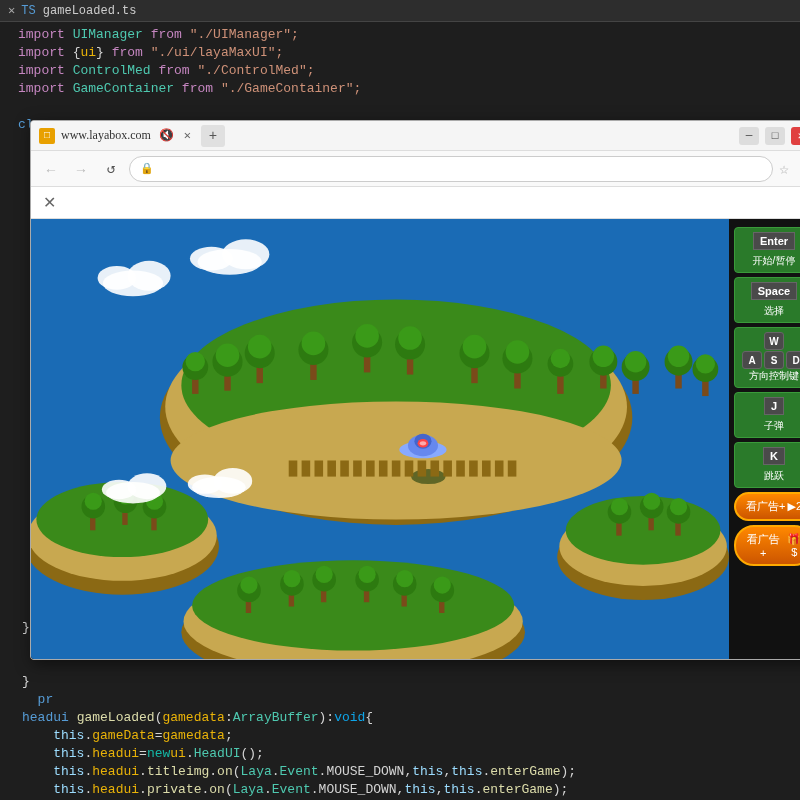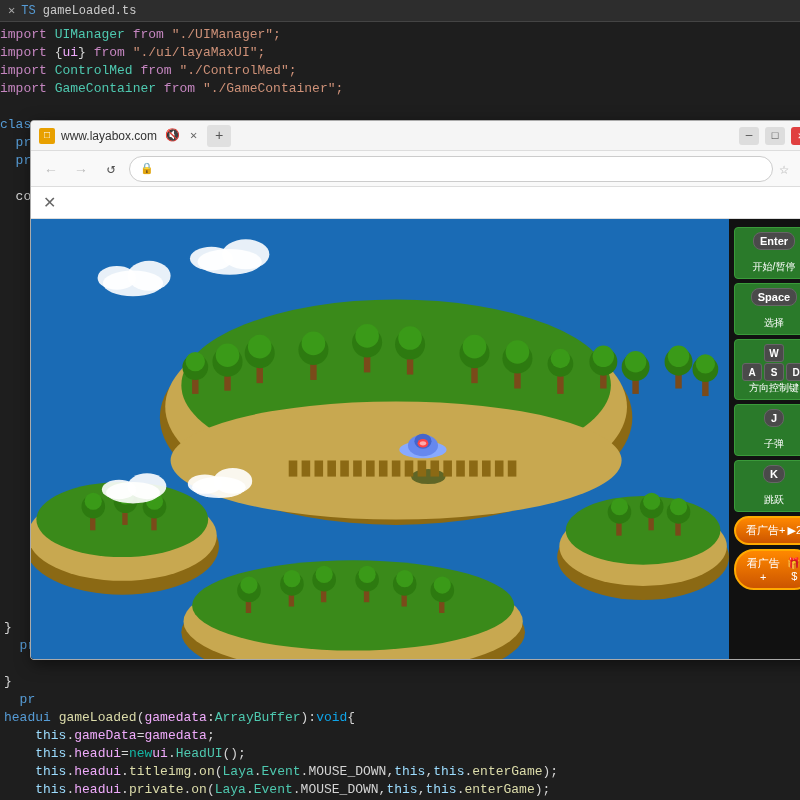--- a/index.html
+++ b/index.html
@@ -52,33 +52,33 @@
       color: #d4d4d4;
       padding: 4px 0;
       line-height: 18px;
       font-size: 13px;
     }
 
     .code-line {
       display: flex;
       height: 18px;
       align-items: center;
-      padding-left: 0;
+      padding-left: 18px;
     }
 
     .kw-import { color: #c586c0; }
     .kw-from { color: #c586c0; }
     .str { color: #ce9178; }
     .kw-class { color: #569cd6; }
     .kw-private { color: #569cd6; }
     .kw-new { color: #14b8a6; }
     .kw-this { color: #9cdcfe; }
     .fn-name { color: #dcdcaa; }
     .type-name { color: #4ec9b0; }
-    .var-name { color: #f0abfc; }
+    .var-name { color: #eab308; }
     .punctuation { color: #d4d4d4; }
     .plain { color: #d4d4d4; }
     .kw-void { color: #0ea5e9; }
 
     
     .watermark {
       position: absolute;
       top: 80px;
       left: 0;
       width: 800px;
@@ -125,21 +125,21 @@
       align-items: center;
       justify-content: center;
       font-size: 10px;
       color: white;
       flex-shrink: 0;
     }
 
     .browser-tab-title {
       font-size: 12px;
       color: #333;
-      font-family: Liberation Sans, sans-serif;
+      font-family: Liberation Serif, serif;
       text-align: right;
     }
 
     .browser-mute-icon {
       font-size: 12px;
       color: #666;
       margin-left: 2px;
     }
 
     .browser-tab-close {
@@ -285,27 +285,27 @@
       border: 1px solid #3a9a3a;
       border-radius: 4px;
       padding: 4px 8px;
       text-align: center;
       width: 80px;
     }
 
     .key-name {
       background: #4a4a4a;
       border: 1px solid #666;
-      border-radius: 8px;
+      border-radius: 0;
       color: #fff;
       font-size: 11px;
       font-family: Arial, sans-serif;
       padding: 2px 6px;
       display: inline-block;
-      margin-bottom: 10px;
+      margin-bottom: 4px;
       font-weight: bold;
     }
 
     .key-desc {
       color: #fff;
       font-size: 10px;
       font-family: Arial, sans-serif;
     }
 
     .wasd-group {

